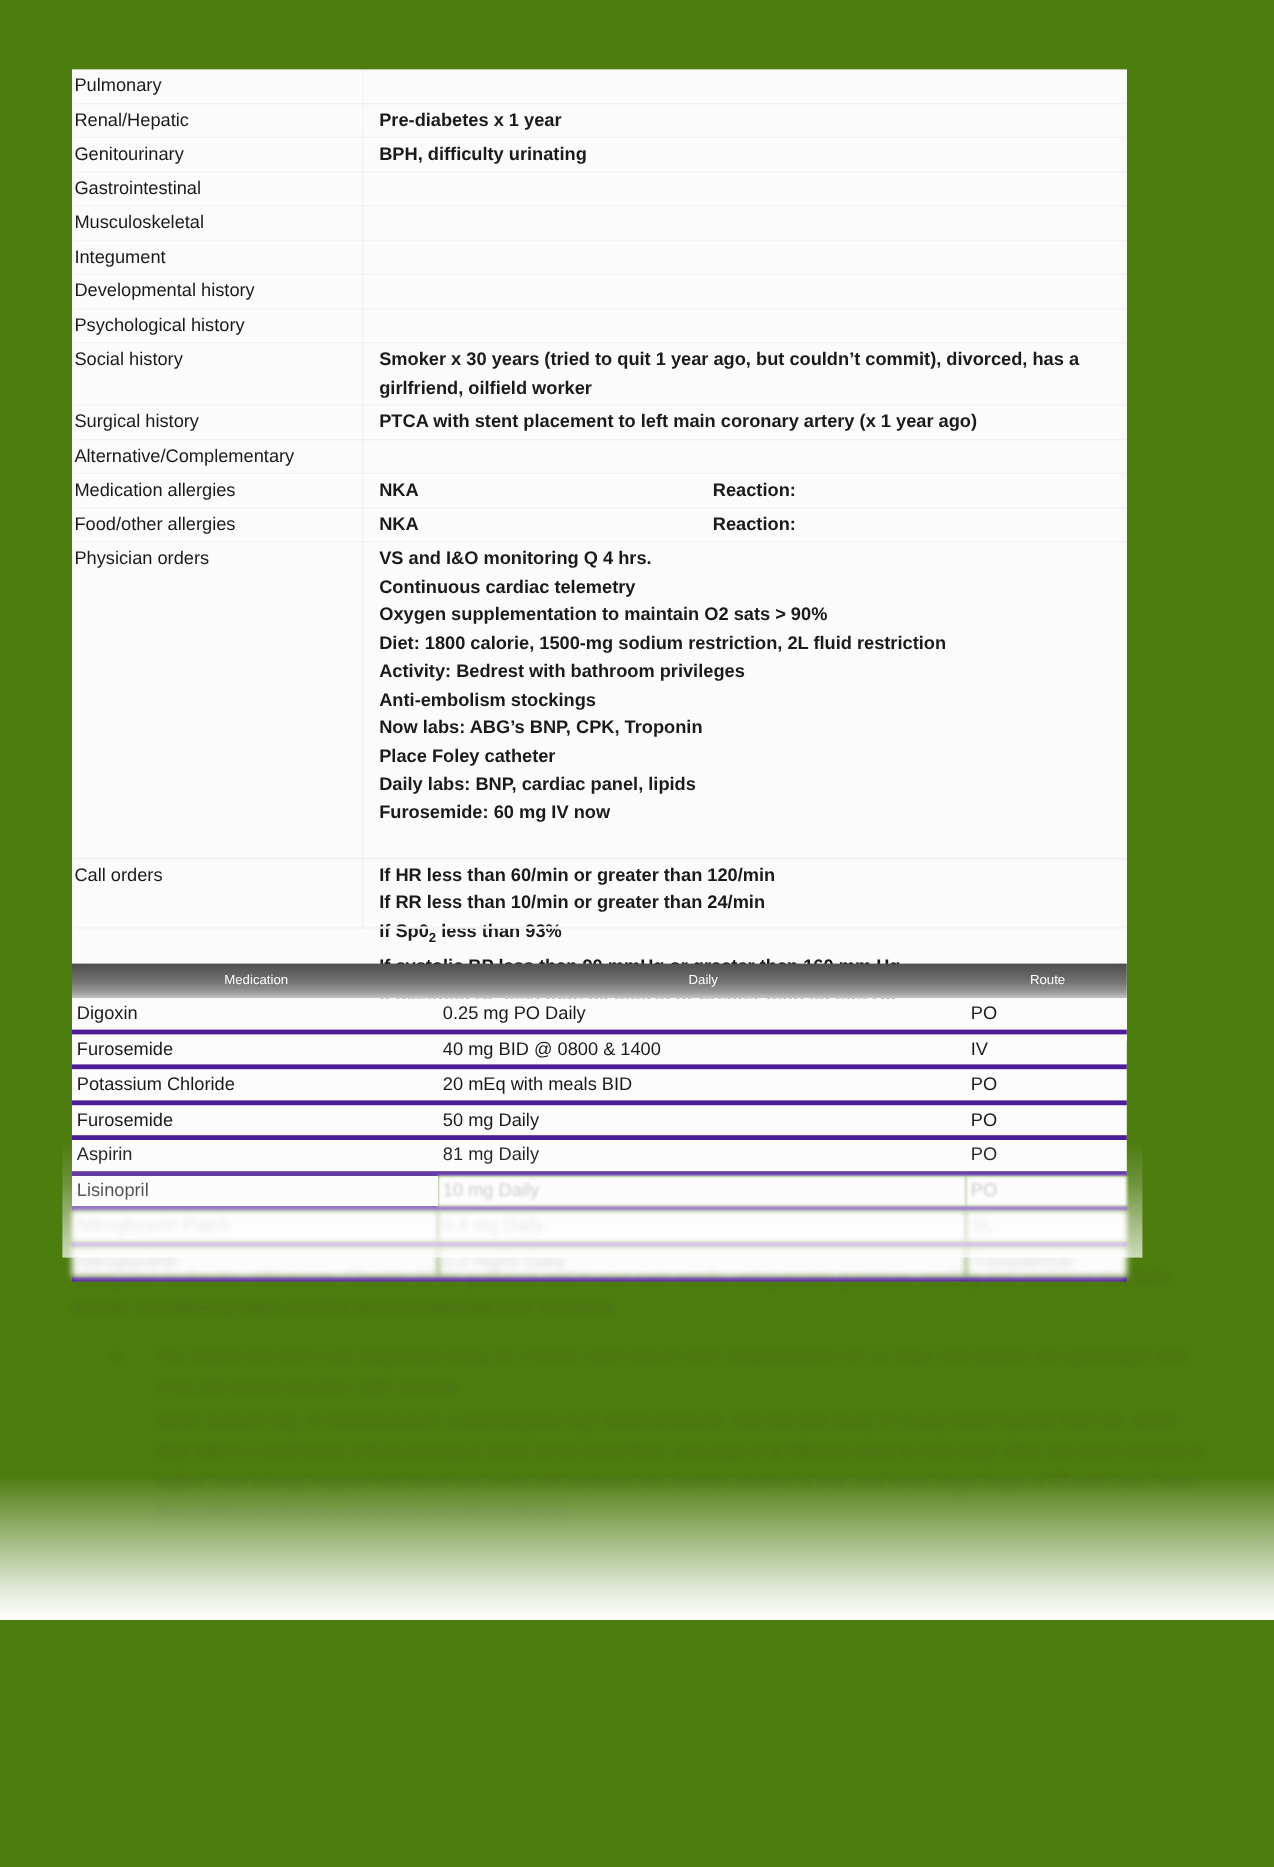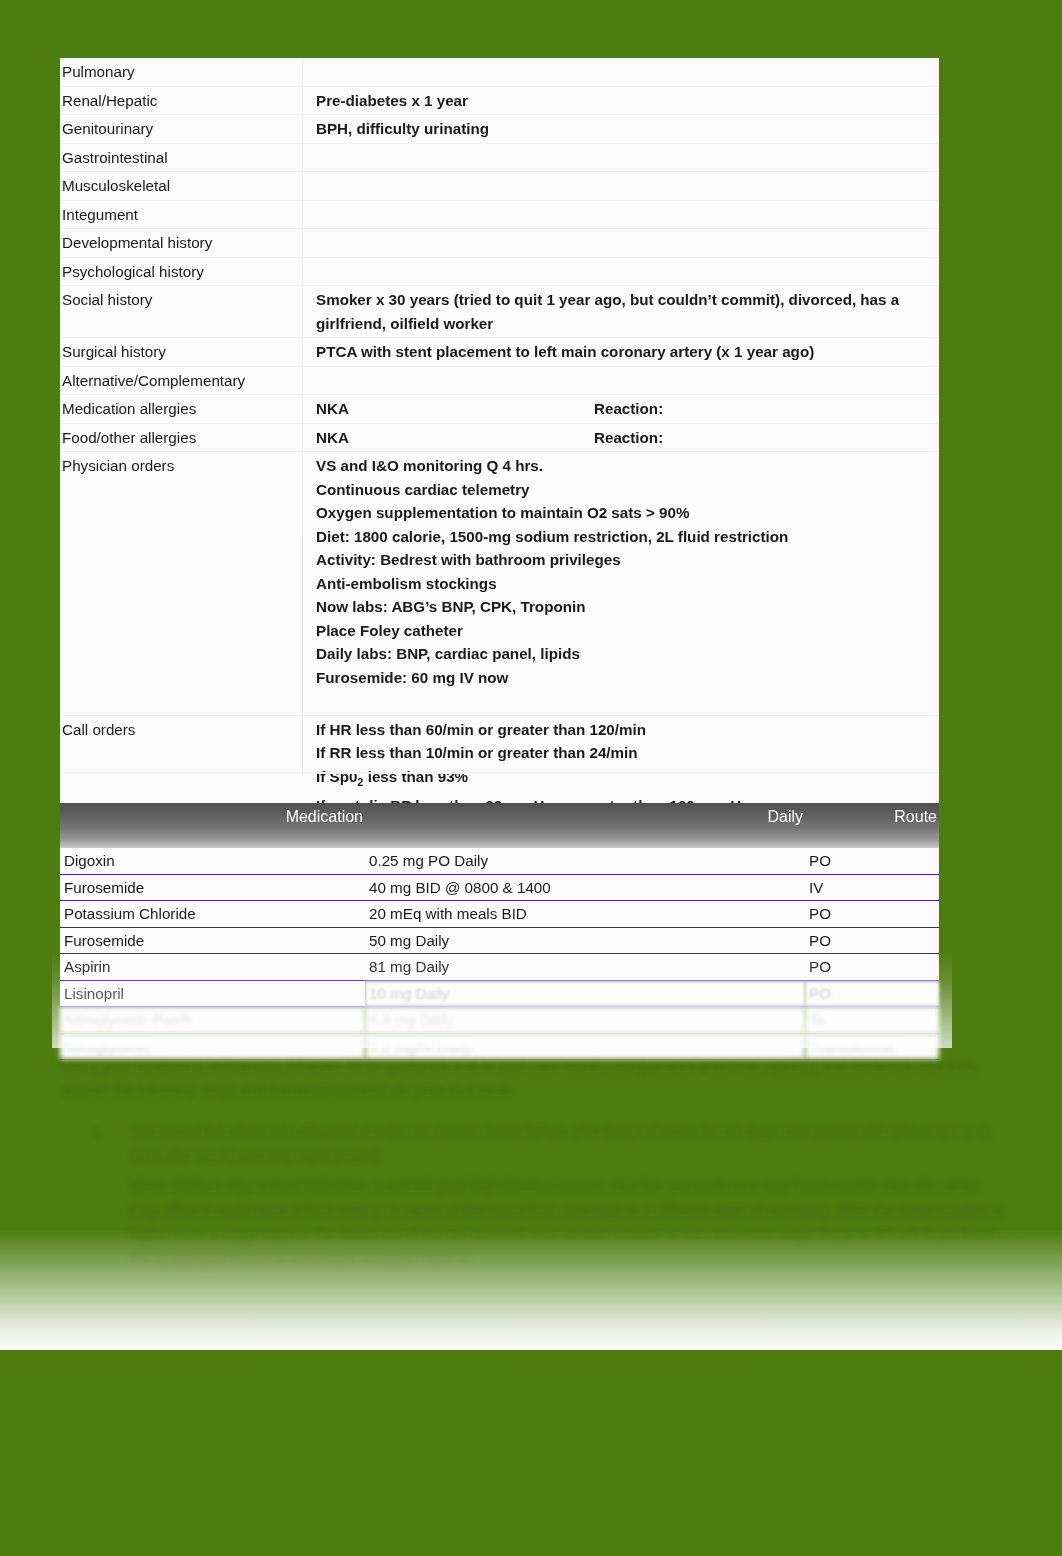--- a/index.html
+++ b/index.html
@@ -72,36 +72,36 @@
   
   .med-table {
     position: absolute;
     left: 60px;
     top: 803px;
     width: 879px;
     border-collapse: collapse;
     table-layout: fixed;
   }
   .med-table th {
-    text-align: right;
+    text-align: center;
     font-weight: normal;
-    font-size: 16px;
+    font-size: 11px;
     line-height: 22px;
     color: #ffffff;
-    padding: 3px 2px 20px 4px;
+    padding: 3px 2px 4px 4px;
     background: linear-gradient(to bottom,
         #4f4f4f 0%, #5d5d5d 22%, #757575 55%, #9a9a9a 82%, #c9c9c9 100%);
     white-space: nowrap;
   }
   .med-table td {
     font-size: 15.2px;
     line-height: 23.5px;
     color: #1a1a1a;
     padding: 1px 2px 1px 4px;
-    border-bottom: 1px solid #4c1d95;
+    border-bottom: 4px solid #4c1d95;
     background: #fcfcfc;
     white-space: nowrap;
   }
   .c-med { width: 305px; }
   .c-dose { width: 440px; }
   .c-route { width: 134px; }
 
   
   .fade-1 td { color: rgba(26,26,26,0.30); filter: blur(1.4px); }
   .fade-2 td { color: rgba(26,26,26,0.20); filter: blur(2.2px); }

